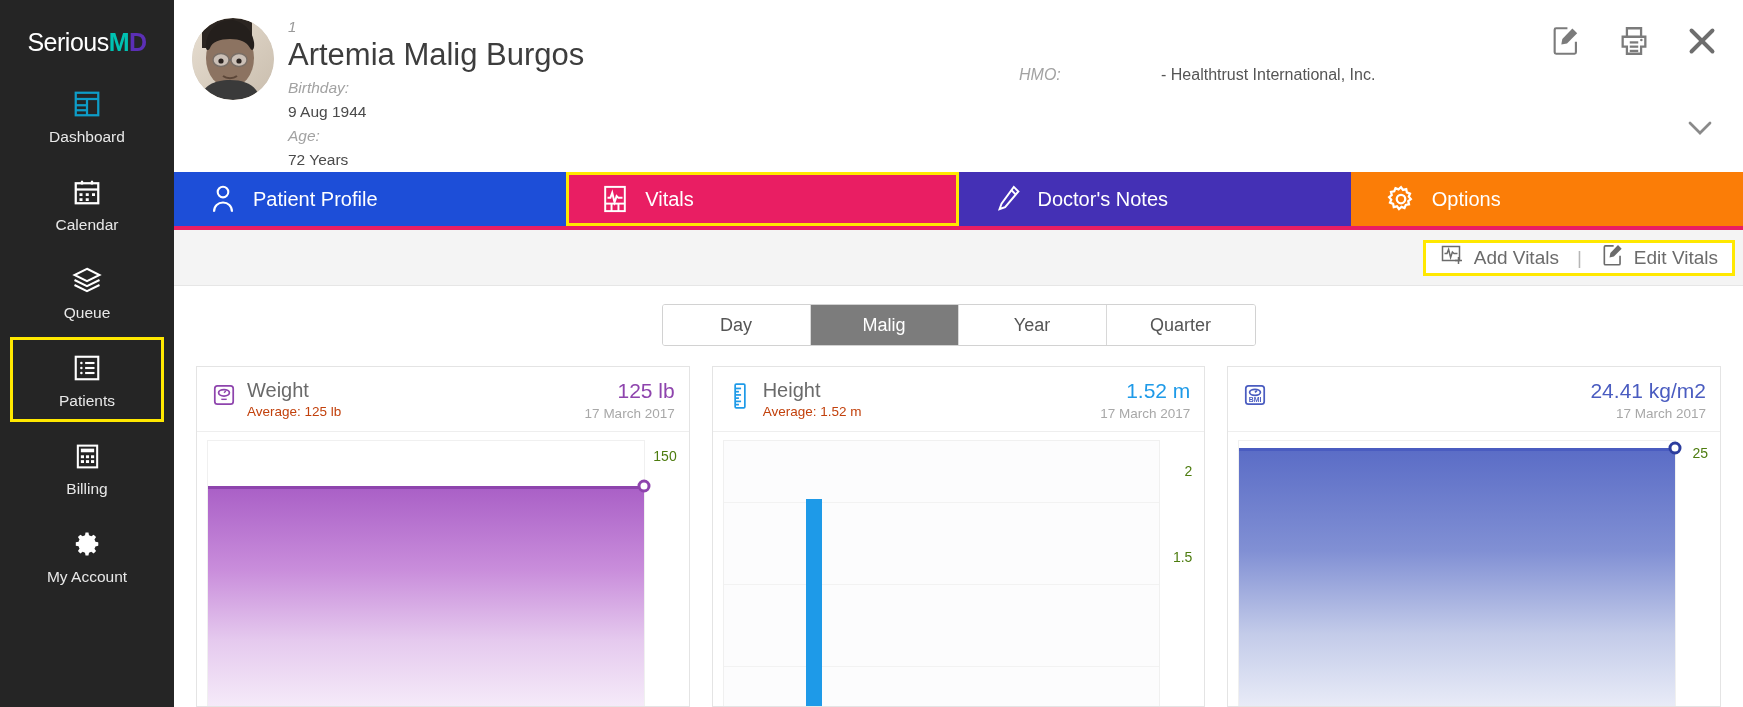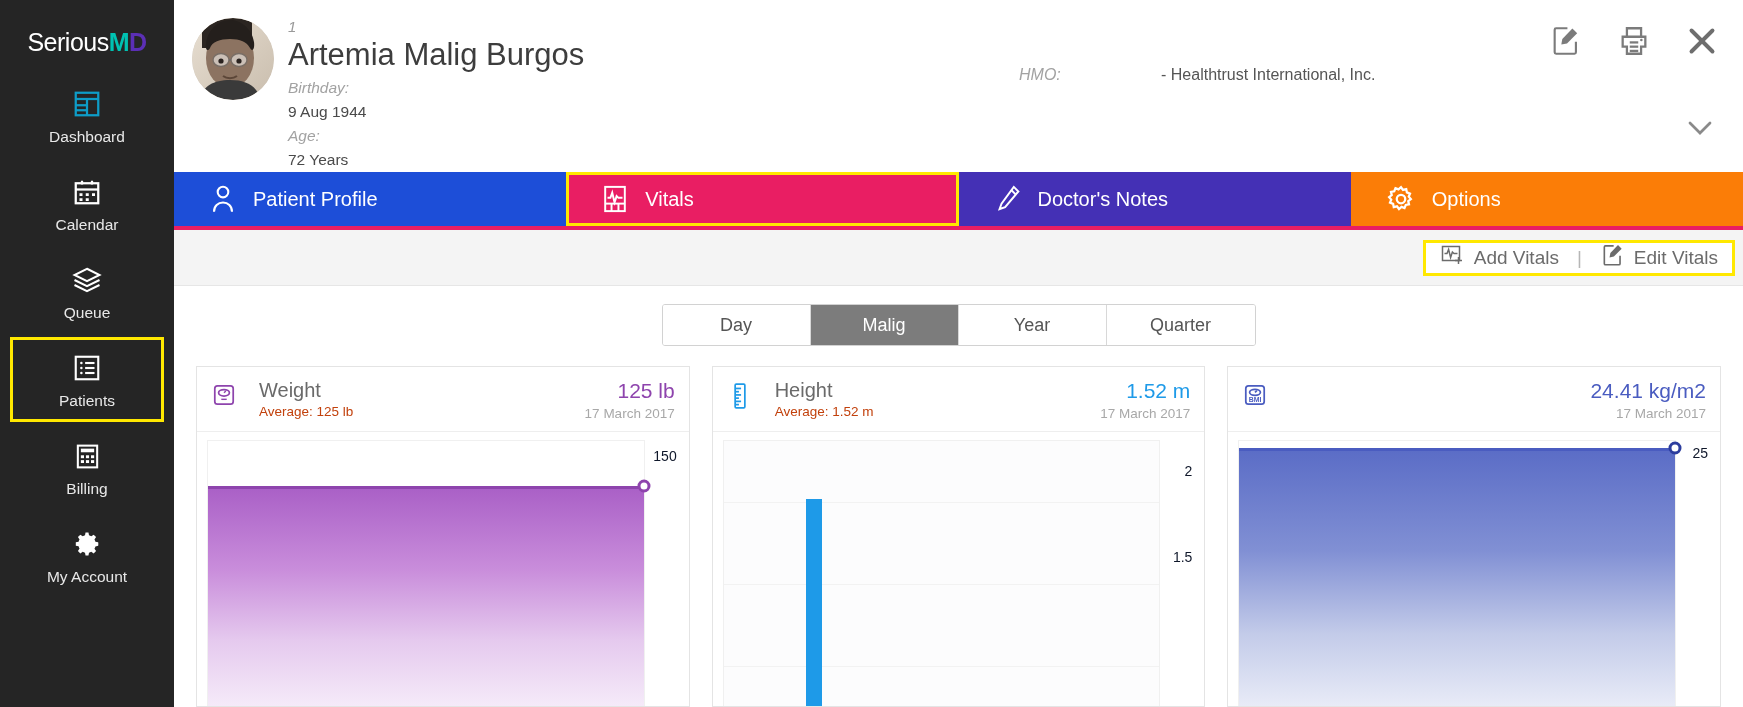--- a/index.html
+++ b/index.html
@@ -112,32 +112,32 @@
   .period-btn:last-child { border-right: none; }
   .period-btn.active { background: #7c7c7c; color: #fff; }
 
   
   .cards { display: flex; gap: 22px; padding: 6px 22px 0 22px; flex: 1; }
   .card {
     flex: 1; border: 1px solid #e4e4e4; background: #fff;
     display: flex; flex-direction: column; overflow: hidden;
   }
   .card-head { padding: 12px 14px 10px 14px; display: flex; justify-content: space-between; }
-  .card-head-left { display: flex; gap: 22px; }
+  .card-head-left { display: flex; gap: 10px; }
   .metric-icon { width: 26px; height: 28px; flex: 0 0 26px; margin-top: 3px; }
   .card-title { font-size: 20px; color: #6a6a6a; line-height: 1.12; }
   .card-avg { font-size: 13.5px; color: #c2410c; margin-top: 3px; }
   .card-head-right { text-align: right; }
   .card-value { font-size: 21px; line-height: 1.12; }
   .card-date { font-size: 13.5px; color: #a8a8a8; margin-top: 3px; }
 
   .chart-zone { position: relative; flex: 1; border-top: 1px solid #eee; padding: 8px 10px 0 10px; }
   .chart-inner { position: relative; width: 100%; height: 100%; }
   .axis-lbl {
-    position: absolute; right: 2px; font-size: 14px; color: #0f172a;
+    position: absolute; right: 2px; font-size: 14px; color: #4d7c0f;
     transform: translateY(-50%);
   }
   .plot {
     position: absolute; left: 0; right: 34px; top: 0; bottom: 0;
     border: 1px solid #f0f0f0; border-bottom: none; overflow: visible;
   }
   .gridline { position: absolute; left: 0; right: 0; height: 1px; background: #f2f2f2; }
   .area-fill { position: absolute; left: 0; right: 0; bottom: 0; }
   .area-line { position: absolute; left: 0; right: 0; height: 3px; }
   .marker {

